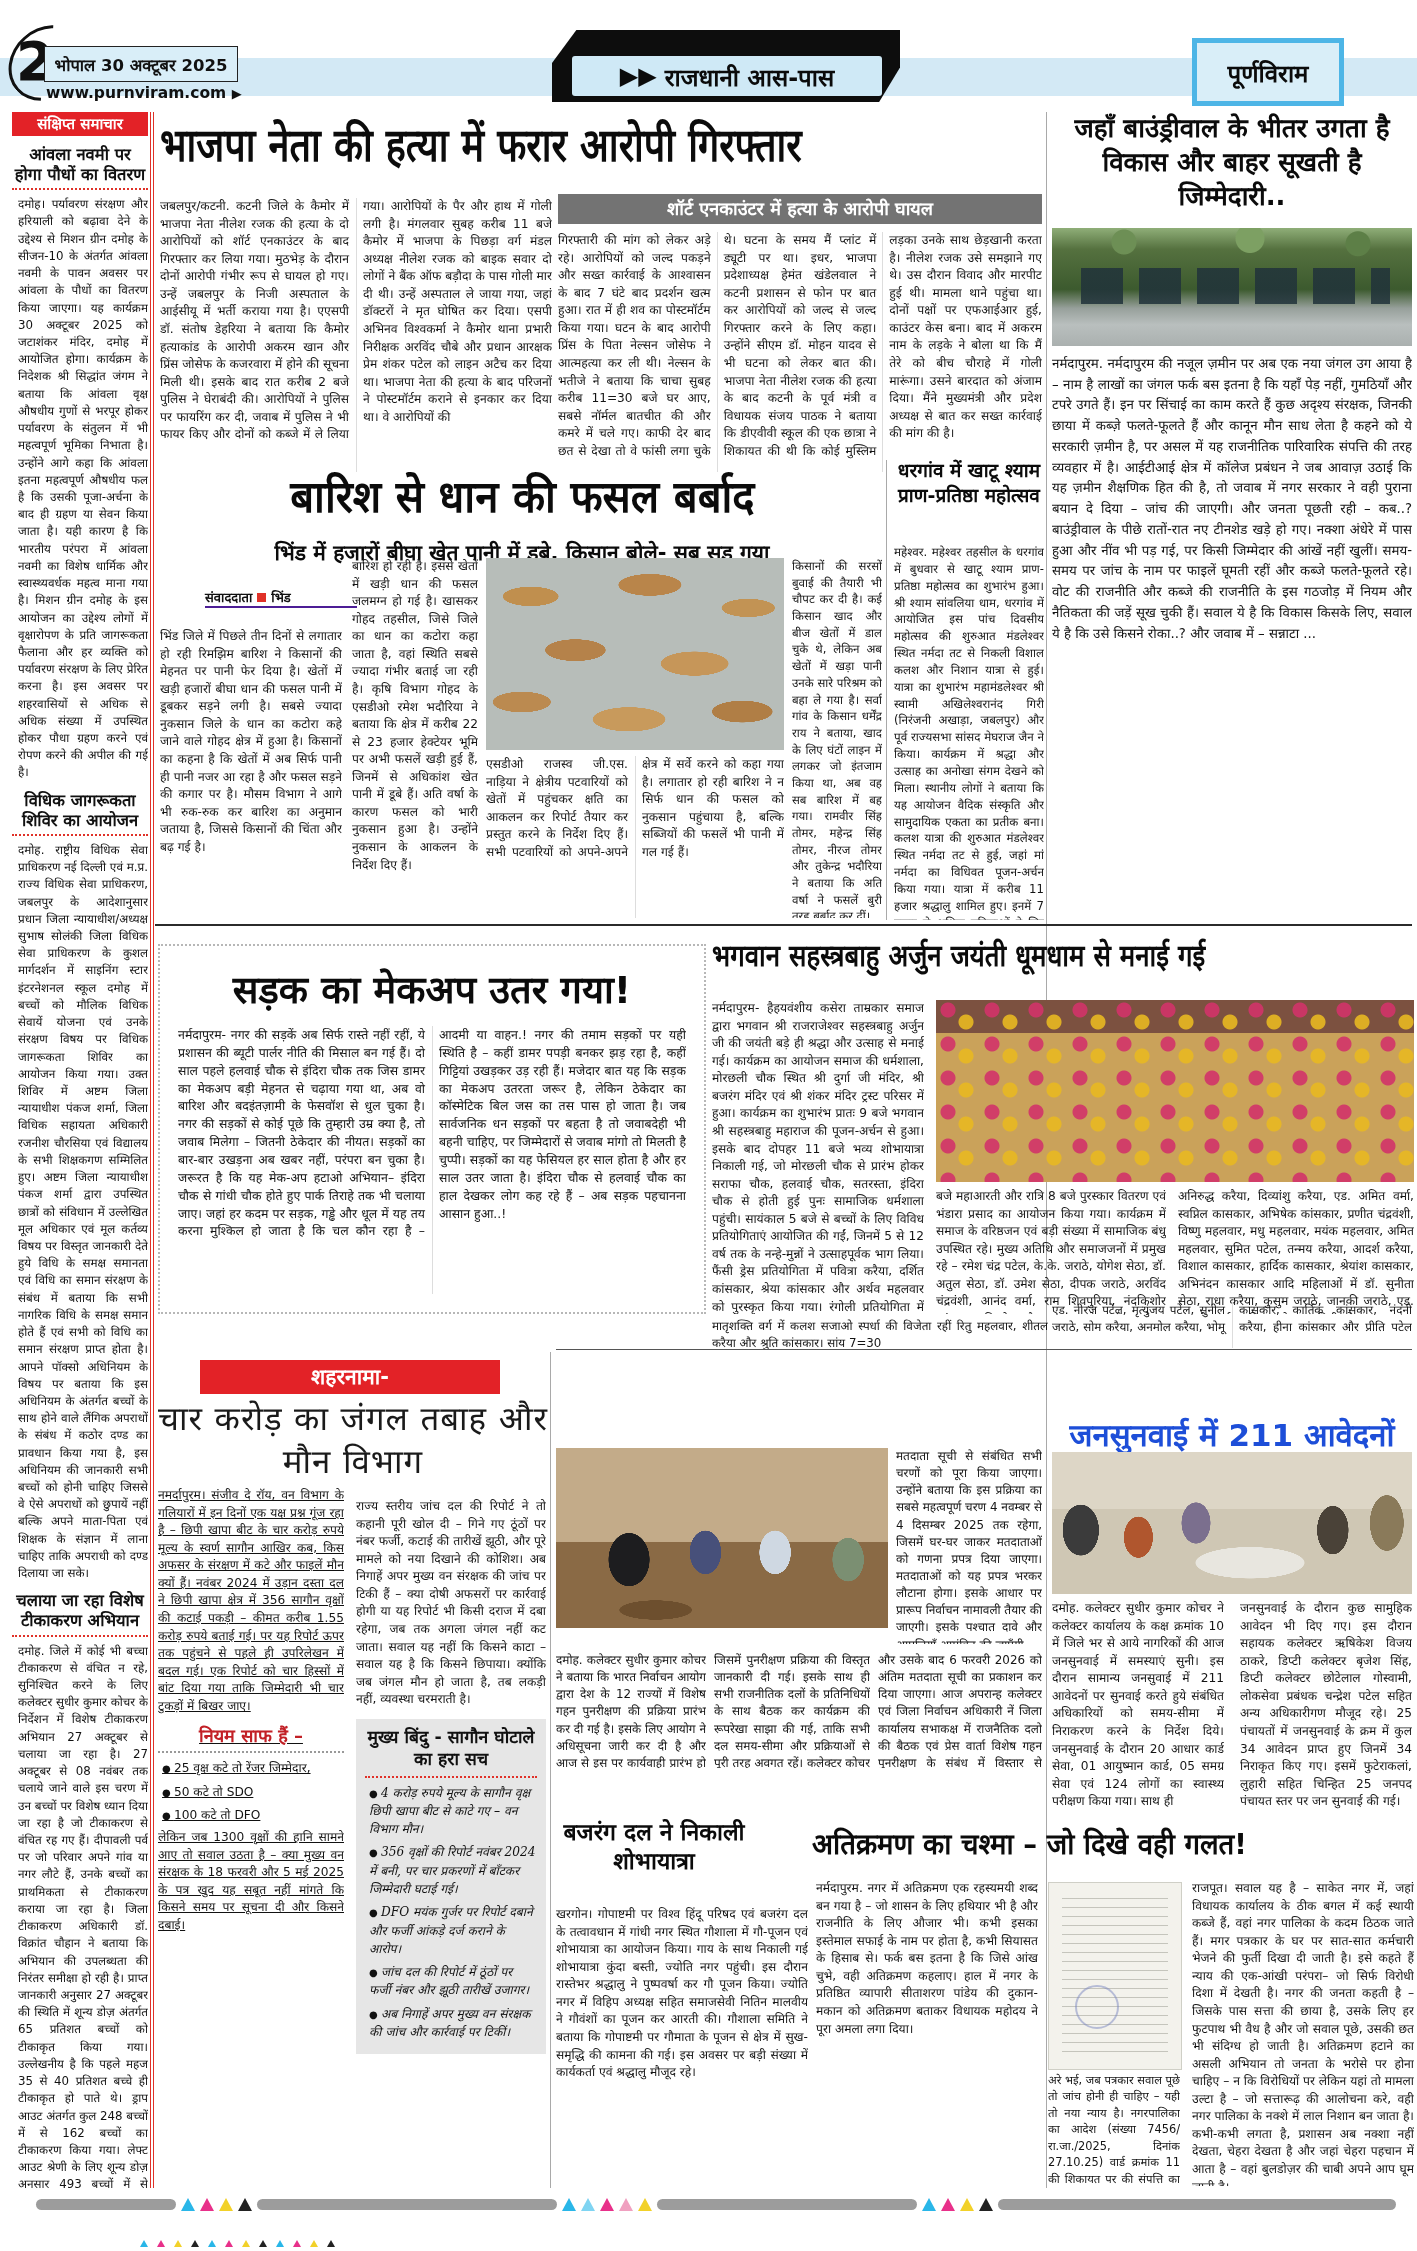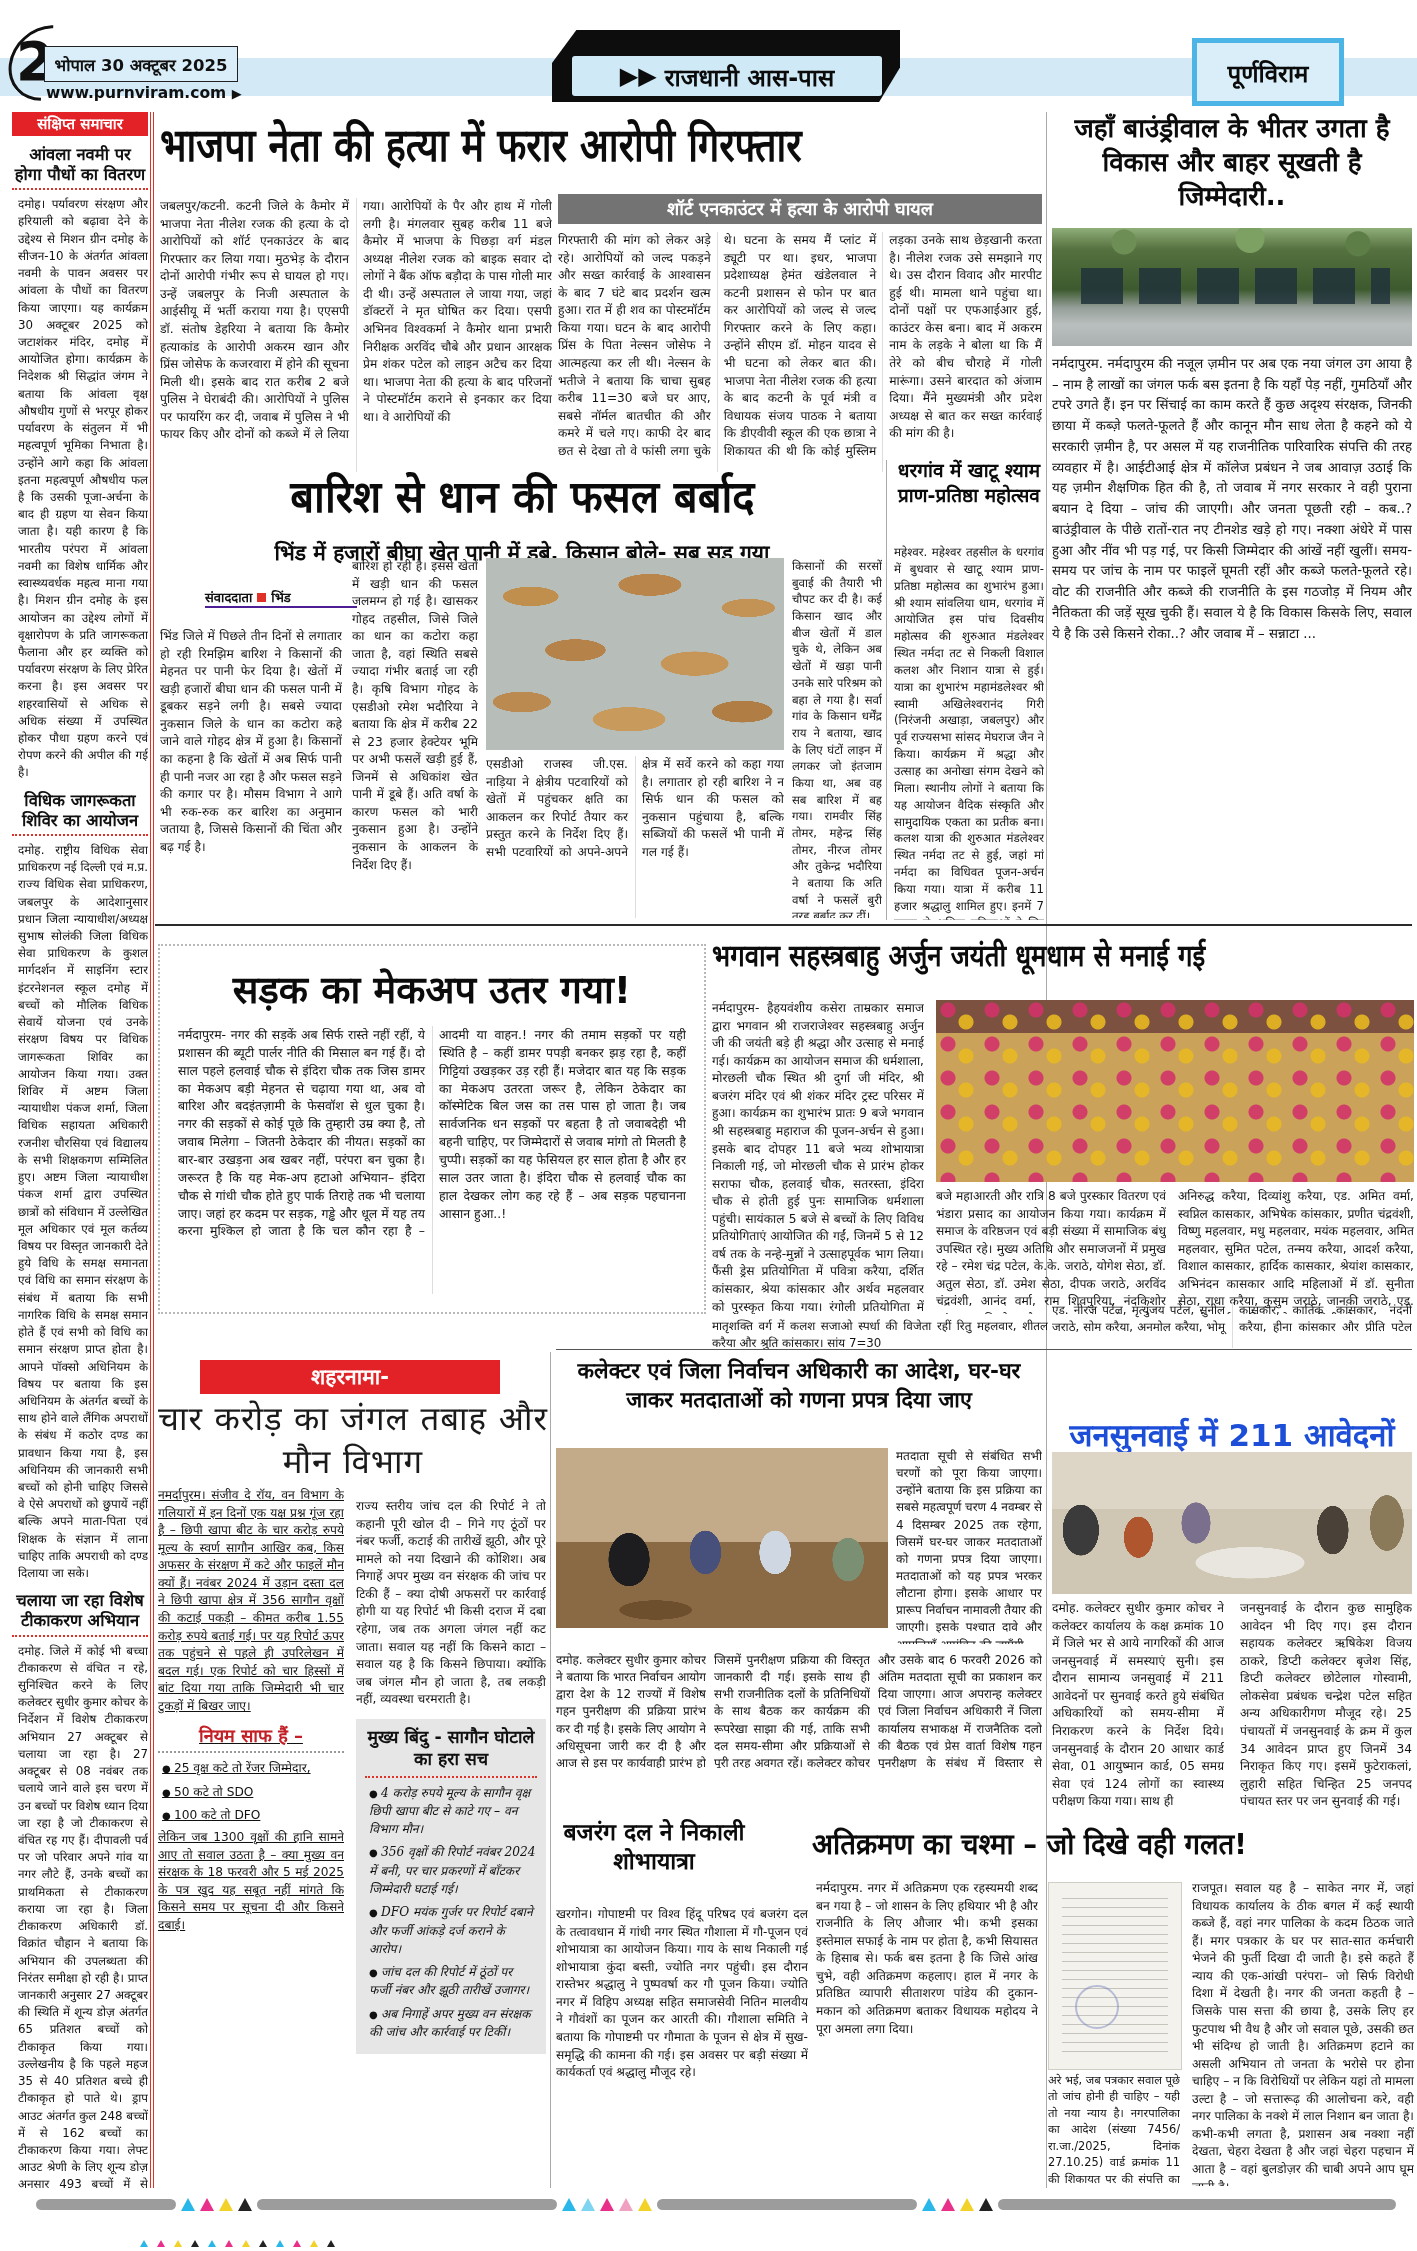--- a/index.html
+++ b/index.html
@@ -205,21 +205,20 @@
         <li>356 वृक्षों की रिपोर्ट नवंबर 2024 में बनी, पर चार प्रकरणों में बाँटकर जिम्मेदारी घटाई गई।</li>
         <li>DFO मयंक गुर्जर पर रिपोर्ट दबाने और फर्जी आंकड़े दर्ज कराने के आरोप।</li>
         <li>जांच दल की रिपोर्ट में ठूंठों पर फर्जी नंबर और झूठी तारीखें उजागर।</li>
         <li>अब निगाहें अपर मुख्य वन संरक्षक की जांच और कार्रवाई पर टिकीं।</li>
       </ul>
     </div>
   </div>
   <div class="abs vrule" style="left:550px;top:1352px;height:836px;"></div>
 
   <div class="abs hrule" style="left:556px;top:1349px;width:856px;height:1px;background:#555;"></div>
-  <div class="abs hl center" style="left:556px;top:1356px;width:486px;font-size:21.5px;line-height:1.35;">कलेक्टर एवं जिला निर्वाचन अधिकारी का आदेश, घर-घर जाकर मतदाताओं को गणना प्रपत्र दिया जाए</div>
   <div class="abs photo ph-meeting" style="left:556px;top:1448px;width:332px;height:180px;"></div>
   <div class="abs bt" style="left:896px;top:1448px;width:146px;height:196px;font-size:11.9px;">मतदाता सूची से संबंधित सभी चरणों को पूरा किया जाएगा। उन्होंने बताया कि इस प्रक्रिया का सबसे महत्वपूर्ण चरण 4 नवम्बर से 4 दिसम्बर 2025 तक रहेगा, जिसमें घर-घर जाकर मतदाताओं को गणना प्रपत्र दिया जाएगा। मतदाताओं को यह प्रपत्र भरकर लौटाना होगा। इसके आधार पर प्रारूप निर्वाचन नामावली तैयार की जाएगी। इसके पश्चात दावे और आपत्तियाँ आमंत्रित की जाएँगी,</div>
   <div class="abs bt" style="left:556px;top:1652px;width:150px;height:116px;font-size:11.9px;">दमोह. कलेक्टर सुधीर कुमार कोचर ने बताया कि भारत निर्वाचन आयोग द्वारा देश के 12 राज्यों में विशेष गहन पुनरीक्षण की प्रक्रिया प्रारंभ कर दी गई है। इसके लिए आयोग ने अधिसूचना जारी कर दी है और आज से इस पर कार्यवाही प्रारंभ हो गई है। उन्होंने बताया कि इस अभियान के तहत आज 12 राज्यों के जिला निर्वाचन अधिकारियों का प्रशिक्षण आयोजित किया गया,</div>
   <div class="abs bt" style="left:714px;top:1652px;width:156px;height:116px;font-size:11.9px;">जिसमें पुनरीक्षण प्रक्रिया की विस्तृत जानकारी दी गई। इसके साथ ही सभी राजनीतिक दलों के प्रतिनिधियों के साथ बैठक कर कार्यक्रम की रूपरेखा साझा की गई, ताकि सभी दल समय-सीमा और प्रक्रियाओं से पूरी तरह अवगत रहें। कलेक्टर कोचर ने बताया कि यह विशेष गहन पुनरीक्षण कार्यक्रम 28 अक्टूबर 2025 से 6 फरवरी 2026 तक चलेगा। इस अवधि में</div>
   <div class="abs bt" style="left:878px;top:1652px;width:164px;height:116px;font-size:11.9px;">और उसके बाद 6 फरवरी 2026 को अंतिम मतदाता सूची का प्रकाशन कर दिया जाएगा। आज अपरान्ह कलेक्टर एवं जिला निर्वाचन अधिकारी नें जिला कार्यालय सभाकक्ष में राजनैतिक दलो की बैठक एवं प्रेस वार्ता विशेष गहन पुनरीक्षण के संबंध में विस्तार से जानकारी दी गयी, इस अवसर पर उप-जिला निर्वाचन अधिकारी मीना मसराम खासतौर पर मौजूद रही।</div>
 
   <div class="abs center" style="left:1052px;top:1416px;width:360px;font-size:31px;font-weight:700;line-height:1.25;color:#1d4ed8;">जनसुनवाई में 211 आवेदनों पर हुऐ विचार</div>
   <div class="abs photo ph-hearing" style="left:1052px;top:1452px;width:360px;height:142px;"></div>
   <div class="abs bt" style="left:1052px;top:1600px;width:172px;height:218px;">दमोह. कलेक्टर सुधीर कुमार कोचर ने कलेक्टर कार्यालय के कक्ष क्रमांक 10 में जिले भर से आये नागरिकों की आज जनसुनवाई में समस्याएं सुनी। इस दौरान सामान्य जनसुवाई में 211 आवेदनों पर सुनवाई करते हुये संबंधित अधिकारियों को समय-सीमा में निराकरण करने के निर्देश दिये। जनसुनवाई के दौरान 20 आधार कार्ड सेवा, 01 आयुष्मान कार्ड, 05 समग्र सेवा एवं 124 लोगों का स्वास्थ्य परीक्षण किया गया। साथ ही</div>
   <div class="abs bt" style="left:1240px;top:1600px;width:172px;height:218px;">जनसुनवाई के दौरान कुछ सामुहिक आवेदन भी दिए गए। इस दौरान सहायक कलेक्टर ऋषिकेश विजय ठाकरे, डिप्टी कलेक्टर बृजेश सिंह, डिप्टी कलेक्टर छोटेलाल गोस्वामी, लोकसेवा प्रबंधक चन्द्रेश पटेल सहित अन्य अधिकारीगण मौजूद रहे। 25 पंचायतों में जनसुनवाई के क्रम में कुल 34 आवेदन प्राप्त हुए जिनमें 34 निराकृत किए गए। इसमें फुटेराकलां, लुहारी सहित चिन्हित 25 जनपद पंचायत स्तर पर जन सुनवाई की गई।</div>

